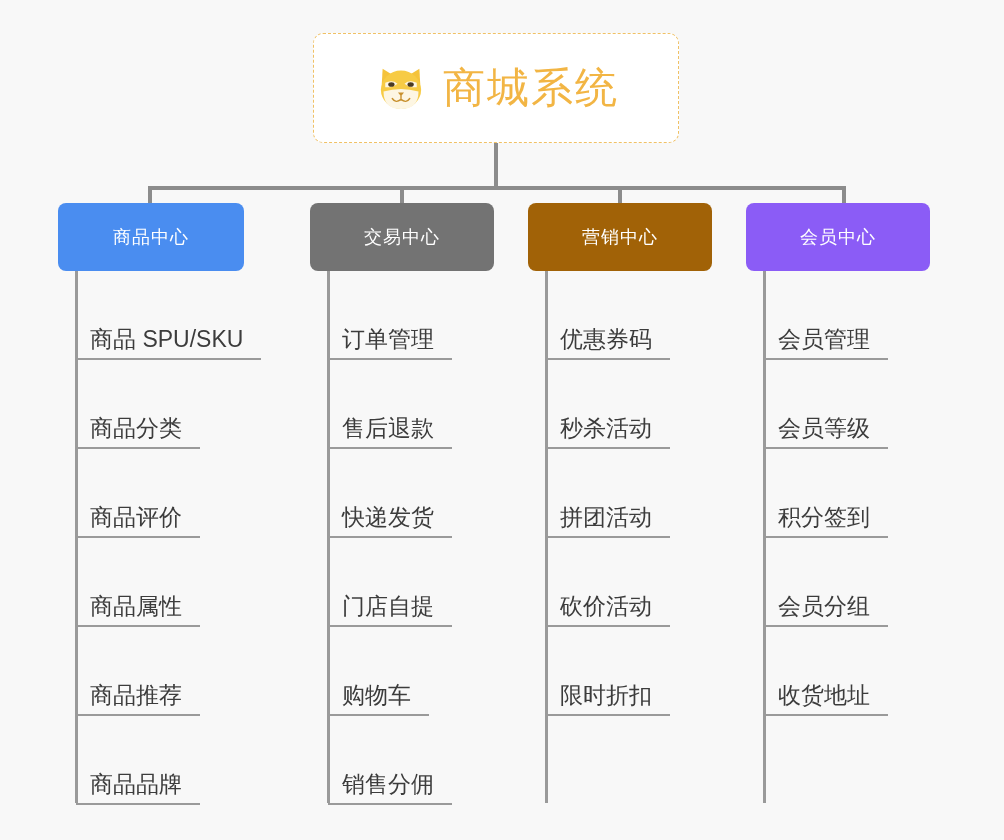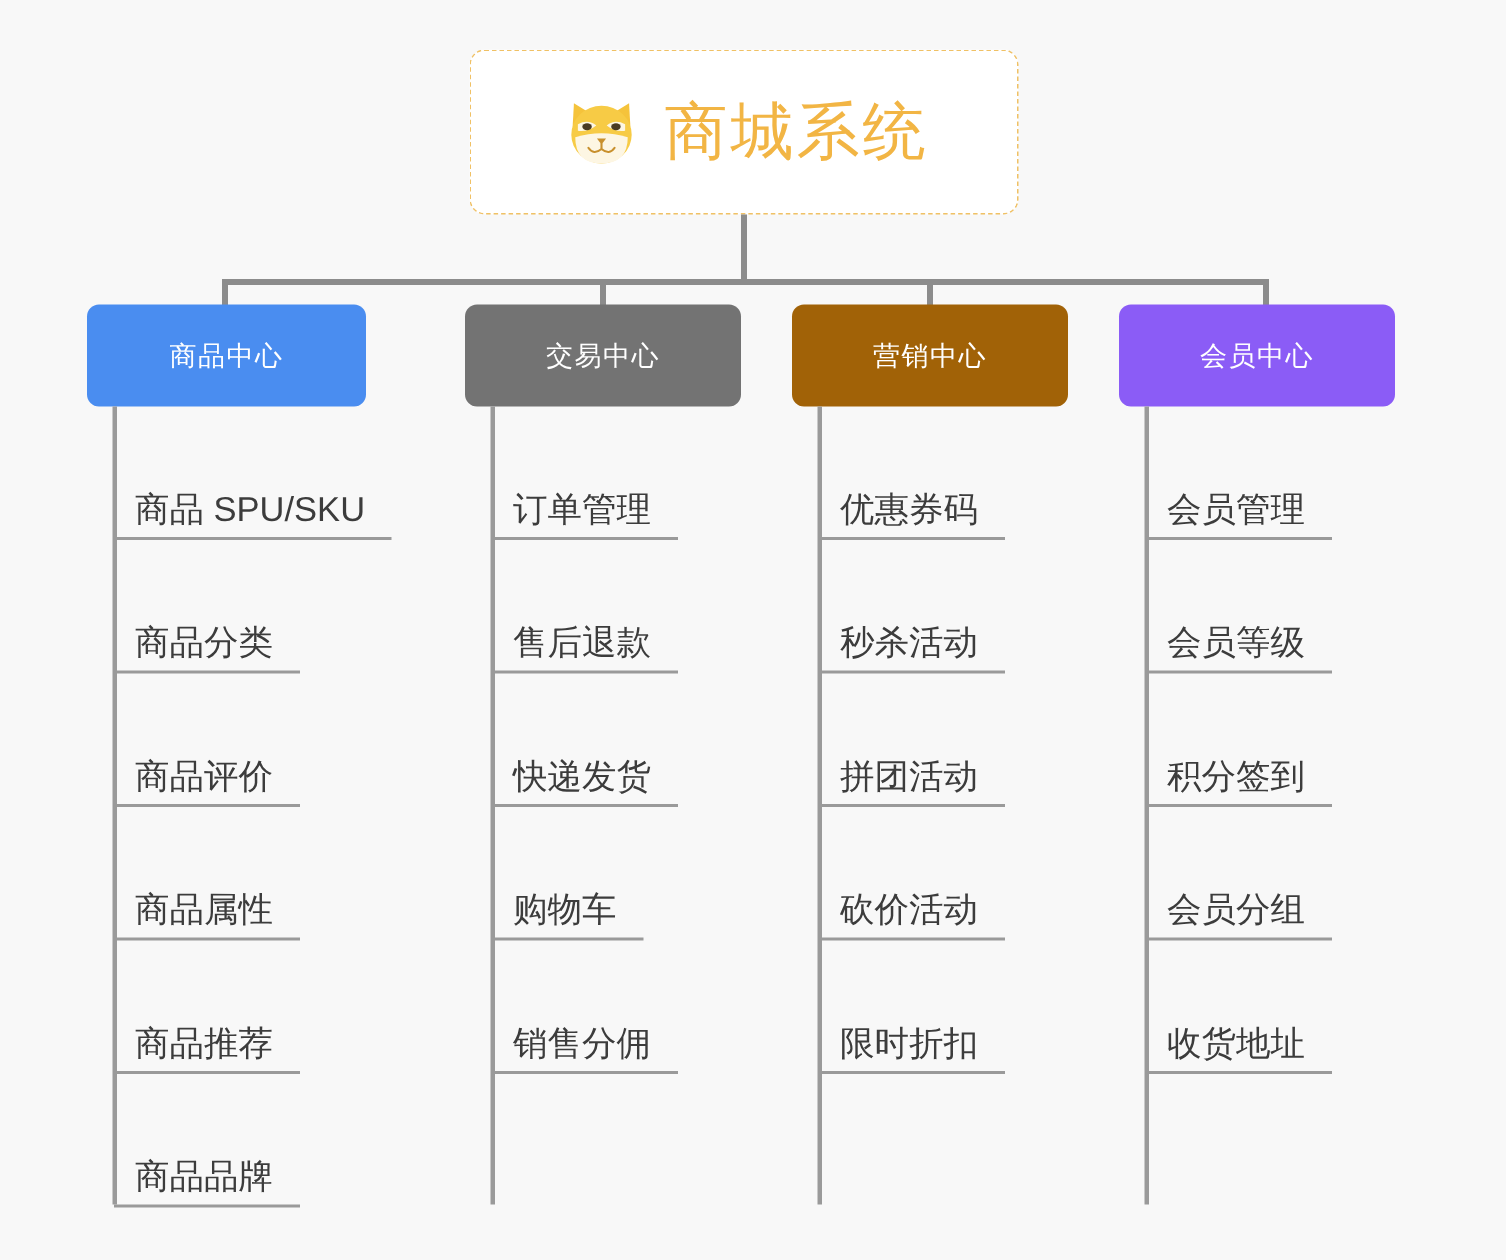--- a/index.html
+++ b/index.html
@@ -179,20 +179,23 @@
         <div class="leaf">
           <span class="leaf-inner">订单管理</span>
         </div>
         <div class="leaf">
           <span class="leaf-inner">售后退款</span>
         </div>
         <div class="leaf">
           <span class="leaf-inner">快递发货</span>
         </div>
         <div class="leaf">
+          <span class="leaf-inner">门店自提</span>
+        </div>
+        <div class="leaf">
           <span class="leaf-inner">购物车</span>
         </div>
         <div class="leaf">
           <span class="leaf-inner">销售分佣</span>
         </div>
       </div>
   </div>
 
   <div class="column" style="left:528px; width:184px;">
     <div class="col-header" style="background: #a16207;">营销中心</div>

